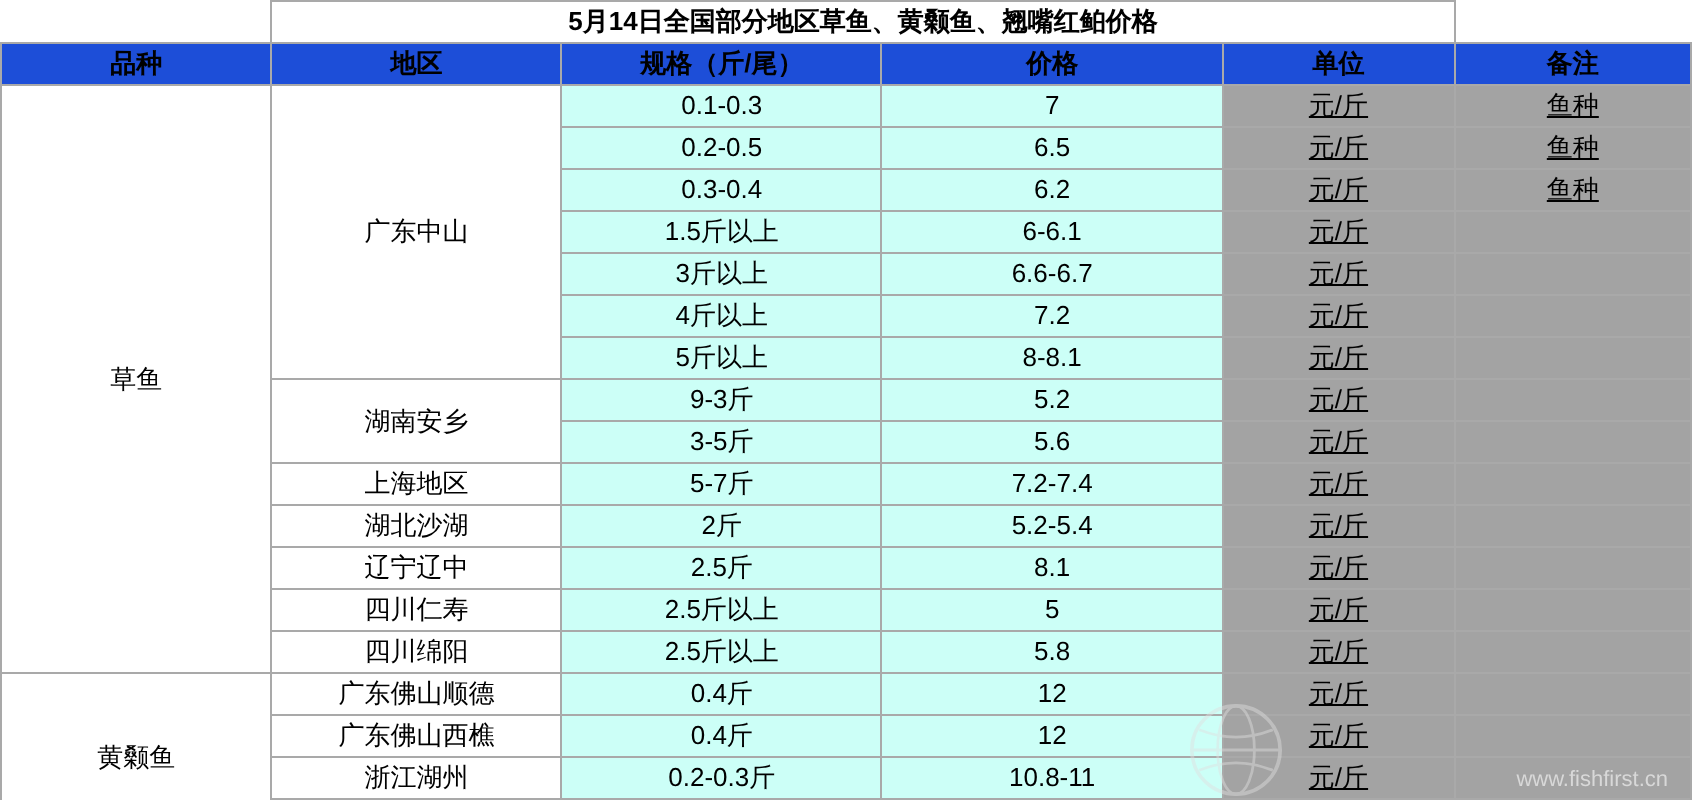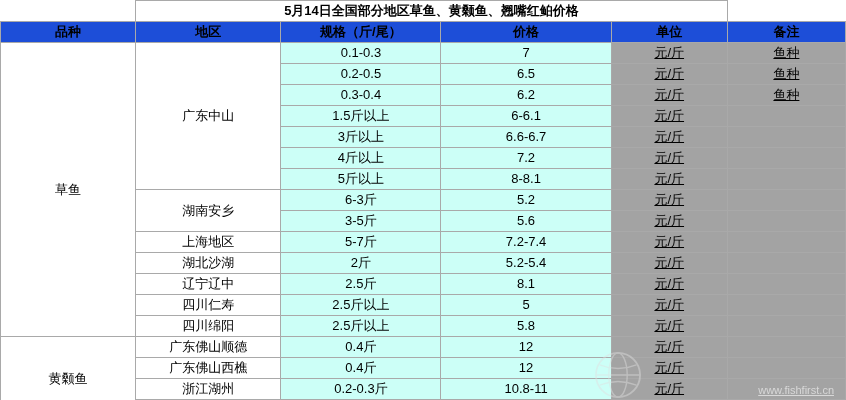--- a/index.html
+++ b/index.html
@@ -95,21 +95,20 @@
     letter-spacing: 1px;
     font-family: "Liberation Serif", serif;
   }
   .wm-sub {
     position: absolute;
     right: 8px;
     bottom: 2px;
     font-size: 11px;
     color: #d8d8d8;
     font-family: "Liberation Sans", sans-serif;
-    text-decoration: underline;
   }
   .wm-globe {
     position: absolute;
     right: 196px;
     bottom: 0px;
     width: 56px;
     height: 46px;
     opacity: 0.45;
   }
 </style>
@@ -183,21 +182,21 @@
       </tr>
       <tr>
         <td class="spec-cell band-b">5斤以上</td>
         <td class="price-cell band-b">8-8.1</td>
         <td class="unit-cell band-a">元/斤</td>
         <td class="note-cell band-a"></td>
       </tr>
 
       <tr>
         <td class="region-cell" rowspan="2">湖南安乡</td>
-        <td class="spec-cell band-b">6-3斤</td>
+        <td class="spec-cell band-b">9-3斤</td>
         <td class="price-cell band-b">5.2</td>
         <td class="unit-cell band-a">元/斤</td>
         <td class="note-cell band-a"></td>
       </tr>
       <tr>
         <td class="spec-cell band-b">3-5斤</td>
         <td class="price-cell band-b">5.6</td>
         <td class="unit-cell band-a">元/斤</td>
         <td class="note-cell band-a"></td>
       </tr>

